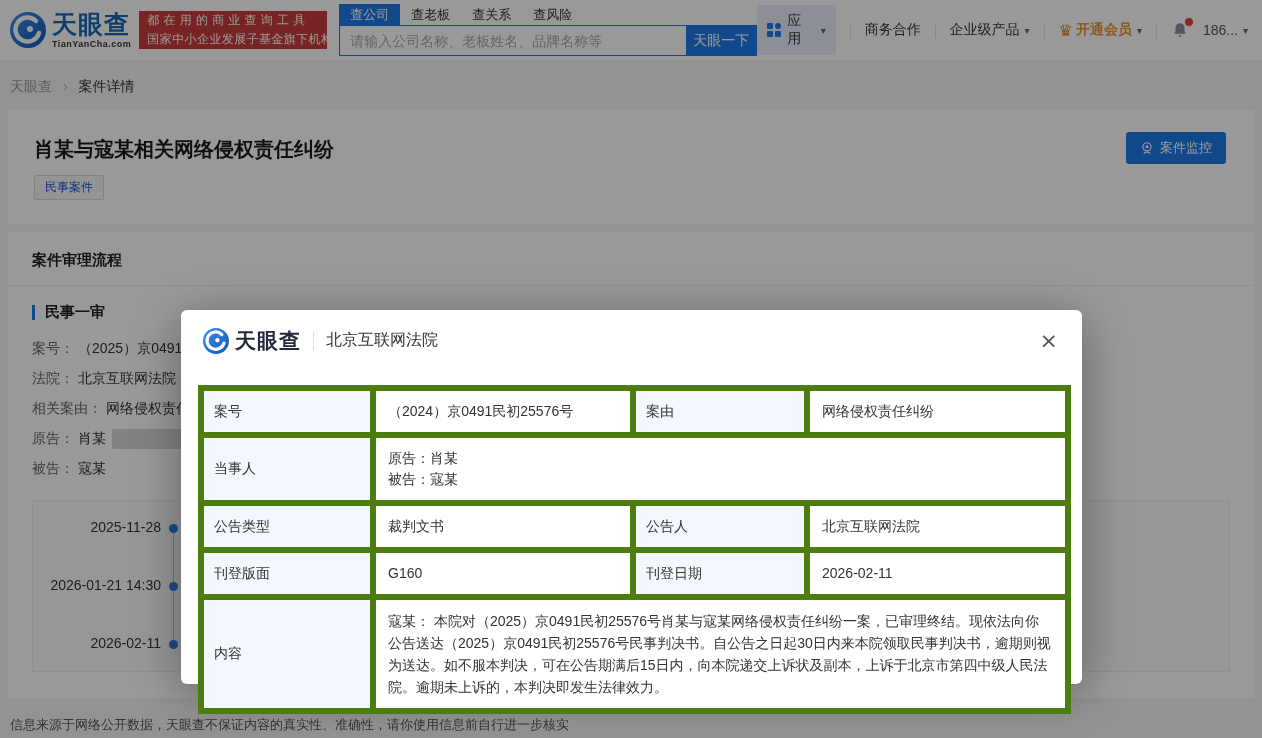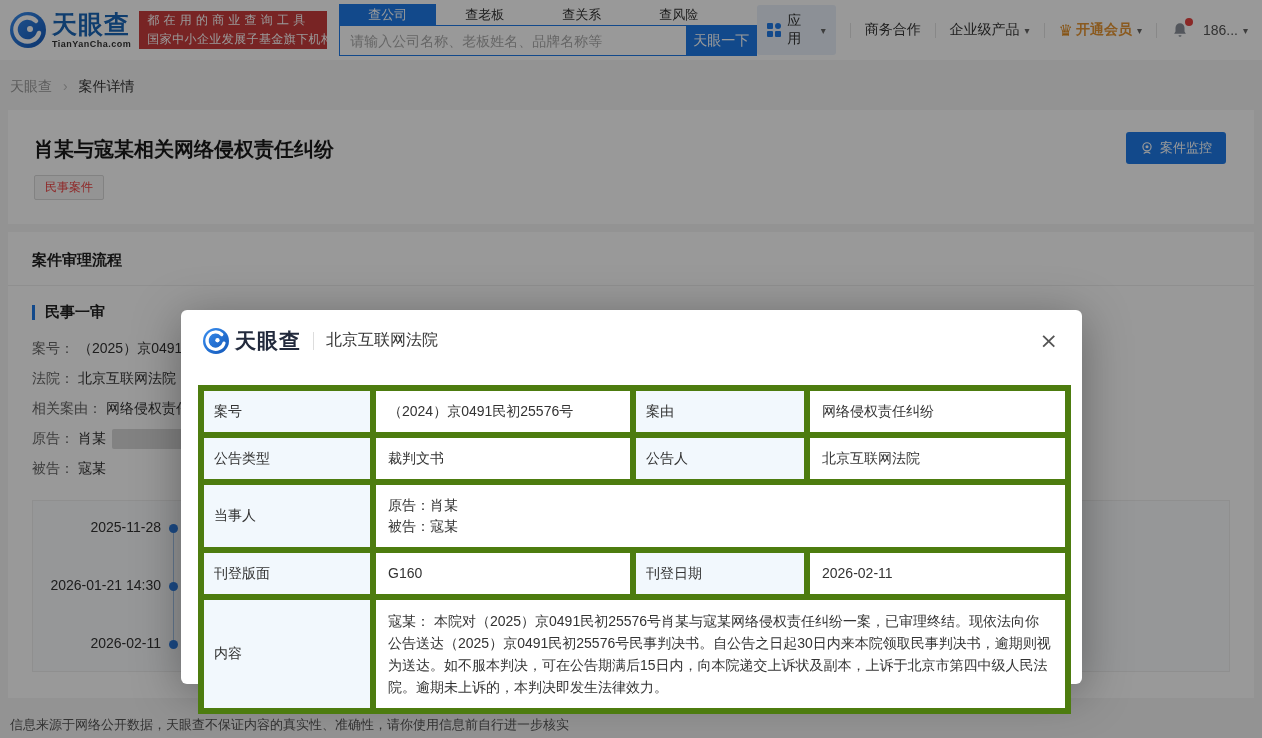--- a/index.html
+++ b/index.html
@@ -14,21 +14,21 @@
   .swirl { width:36px; height:36px; flex:0 0 36px; }
   .brand-txt { margin-left:6px; line-height:1; }
   .brand-cn { font-size:25px; font-weight:bold; color:#1a66b8; letter-spacing:1px; }
   .brand-en { font-size:9px; font-weight:bold; color:#333; letter-spacing:.5px; margin-top:3px; }
   .promo { background:#c83c3c; color:#fff; width:188px; height:38px; margin-left:8px; padding:4px 8px;
            display:flex; flex-direction:column; justify-content:center; gap:2px; }
   .promo .l1 { font-size:12px; letter-spacing:4.2px; white-space:nowrap; }
   .promo .l2 { font-size:12px; letter-spacing:0.4px; white-space:nowrap; }
   .searchbox { margin-left:12px; width:420px; }
   .stabs { display:flex; height:21px; align-items:stretch; }
-  .stab { font-size:13px; color:#333; padding:2px 29px 0; cursor:pointer; }
+  .stab { font-size:13px; color:#333; padding:2px 11px 0; cursor:pointer; }
   .stab.active { background:#1f7be8; color:#fff; }
   .sfield { display:flex; border:1px solid #1f7be8; height:31px; background:#fff; }
   .sfield input { flex:1; border:none; outline:none; padding:0 10px; font-size:14px; color:#333;
                   font-family:"Liberation Sans","DejaVu Sans",sans-serif; }
   .sfield input::placeholder { color:#aaa; }
   .sbtn { width:70px; background:#1f7be8; color:#fff; font-size:14px; border:none; cursor:pointer; }
   .hnav { margin-left:auto; display:flex; align-items:center; gap:14px; font-size:14px; color:#333; }
   .hsep { width:1px; height:15px; background:#e3e3e3; }
   .apps { background:#e9f1fa; border-radius:3px; padding:7px 10px; display:flex; align-items:center; gap:6px; cursor:pointer; }
   .gridicon { width:14px; height:14px; display:grid; grid-template-columns:6px 6px; grid-template-rows:6px 6px; gap:2px; }
@@ -44,21 +44,21 @@
   
   .crumbs { padding:18px 10px 14px; font-size:14px; }
   .crumb-home { color:#999; cursor:pointer; }
   .crumb-sep { color:#bbb; margin:0 7px; }
   .crumb-cur { color:#333; }
   
   .card { background:#fff; margin:0 8px; position:relative; }
   .card1 { padding:26px 26px 24px; margin-bottom:8px; }
   .pg-title { font-size:20px; font-weight:bold; color:#1a1a1a; }
   .tagrow { margin-top:12px; }
-  .tag { display:inline-block; font-size:12px; color:#ef4444; border:1px solid #d9d9d9; background:#f7f7f7;
+  .tag { display:inline-block; font-size:12px; color:#1d4ed8; border:1px solid #d9d9d9; background:#f7f7f7;
          padding:3px 10px; border-radius:2px; }
   .monitor-btn { position:absolute; right:28px; top:22px; background:#1f7be8; color:#fff; border:none;
                  font-size:13px; padding:7px 14px; border-radius:3px; cursor:pointer;
                  display:flex; align-items:center; gap:6px;
                  font-family:"Liberation Sans","DejaVu Sans",sans-serif; }
   .card2 { padding-bottom:26px; min-height:450px; }
   .sec-head { padding:19px 24px 15px; font-size:15px; font-weight:bold; color:#222; border-bottom:1px solid #efefef; }
   .stage { margin:17px 24px 0; display:flex; align-items:center; gap:10px; }
   .stage-bar { width:3px; height:15px; background:#1f7be8; }
   .stage-title { font-size:15px; font-weight:bold; color:#222; }
@@ -267,33 +267,33 @@
         <col style="width:261px">
       </colgroup>
     <tbody>
         <tr>
       <td class="k">案号</td>
       <td class="v">（2024）京0491民初25576号</td>
       <td class="k">案由</td>
       <td class="v">网络侵权责任纠纷</td>
     </tr>
     <tr>
-      <td class="k">公告类型</td>
-      <td class="v">裁判文书</td>
-      <td class="k">公告人</td>
-      <td class="v">北京互联网法院</td>
-    </tr>
-    <tr>
       <td class="k">当事人</td>
       <td class="v" colspan="3">
         <div>原告：肖某</div>
         <div>被告：寇某</div>
       </td>
     </tr>
     <tr>
+      <td class="k">公告类型</td>
+      <td class="v">裁判文书</td>
+      <td class="k">公告人</td>
+      <td class="v">北京互联网法院</td>
+    </tr>
+    <tr>
       <td class="k">刊登版面</td>
       <td class="v">G160</td>
       <td class="k">刊登日期</td>
       <td class="v">2026-02-11</td>
     </tr>
     <tr>
       <td class="k">内容</td>
       <td class="v tall" colspan="3">寇某： 本院对（2025）京0491民初25576号肖某与寇某网络侵权责任纠纷一案，已审理终结。现依法向你公告送达（2025）京0491民初25576号民事判决书。自公告之日起30日内来本院领取民事判决书，逾期则视为送达。如不服本判决，可在公告期满后15日内，向本院递交上诉状及副本，上诉于北京市第四中级人民法院。逾期未上诉的，本判决即发生法律效力。</td>
     </tr>
   </tbody>

